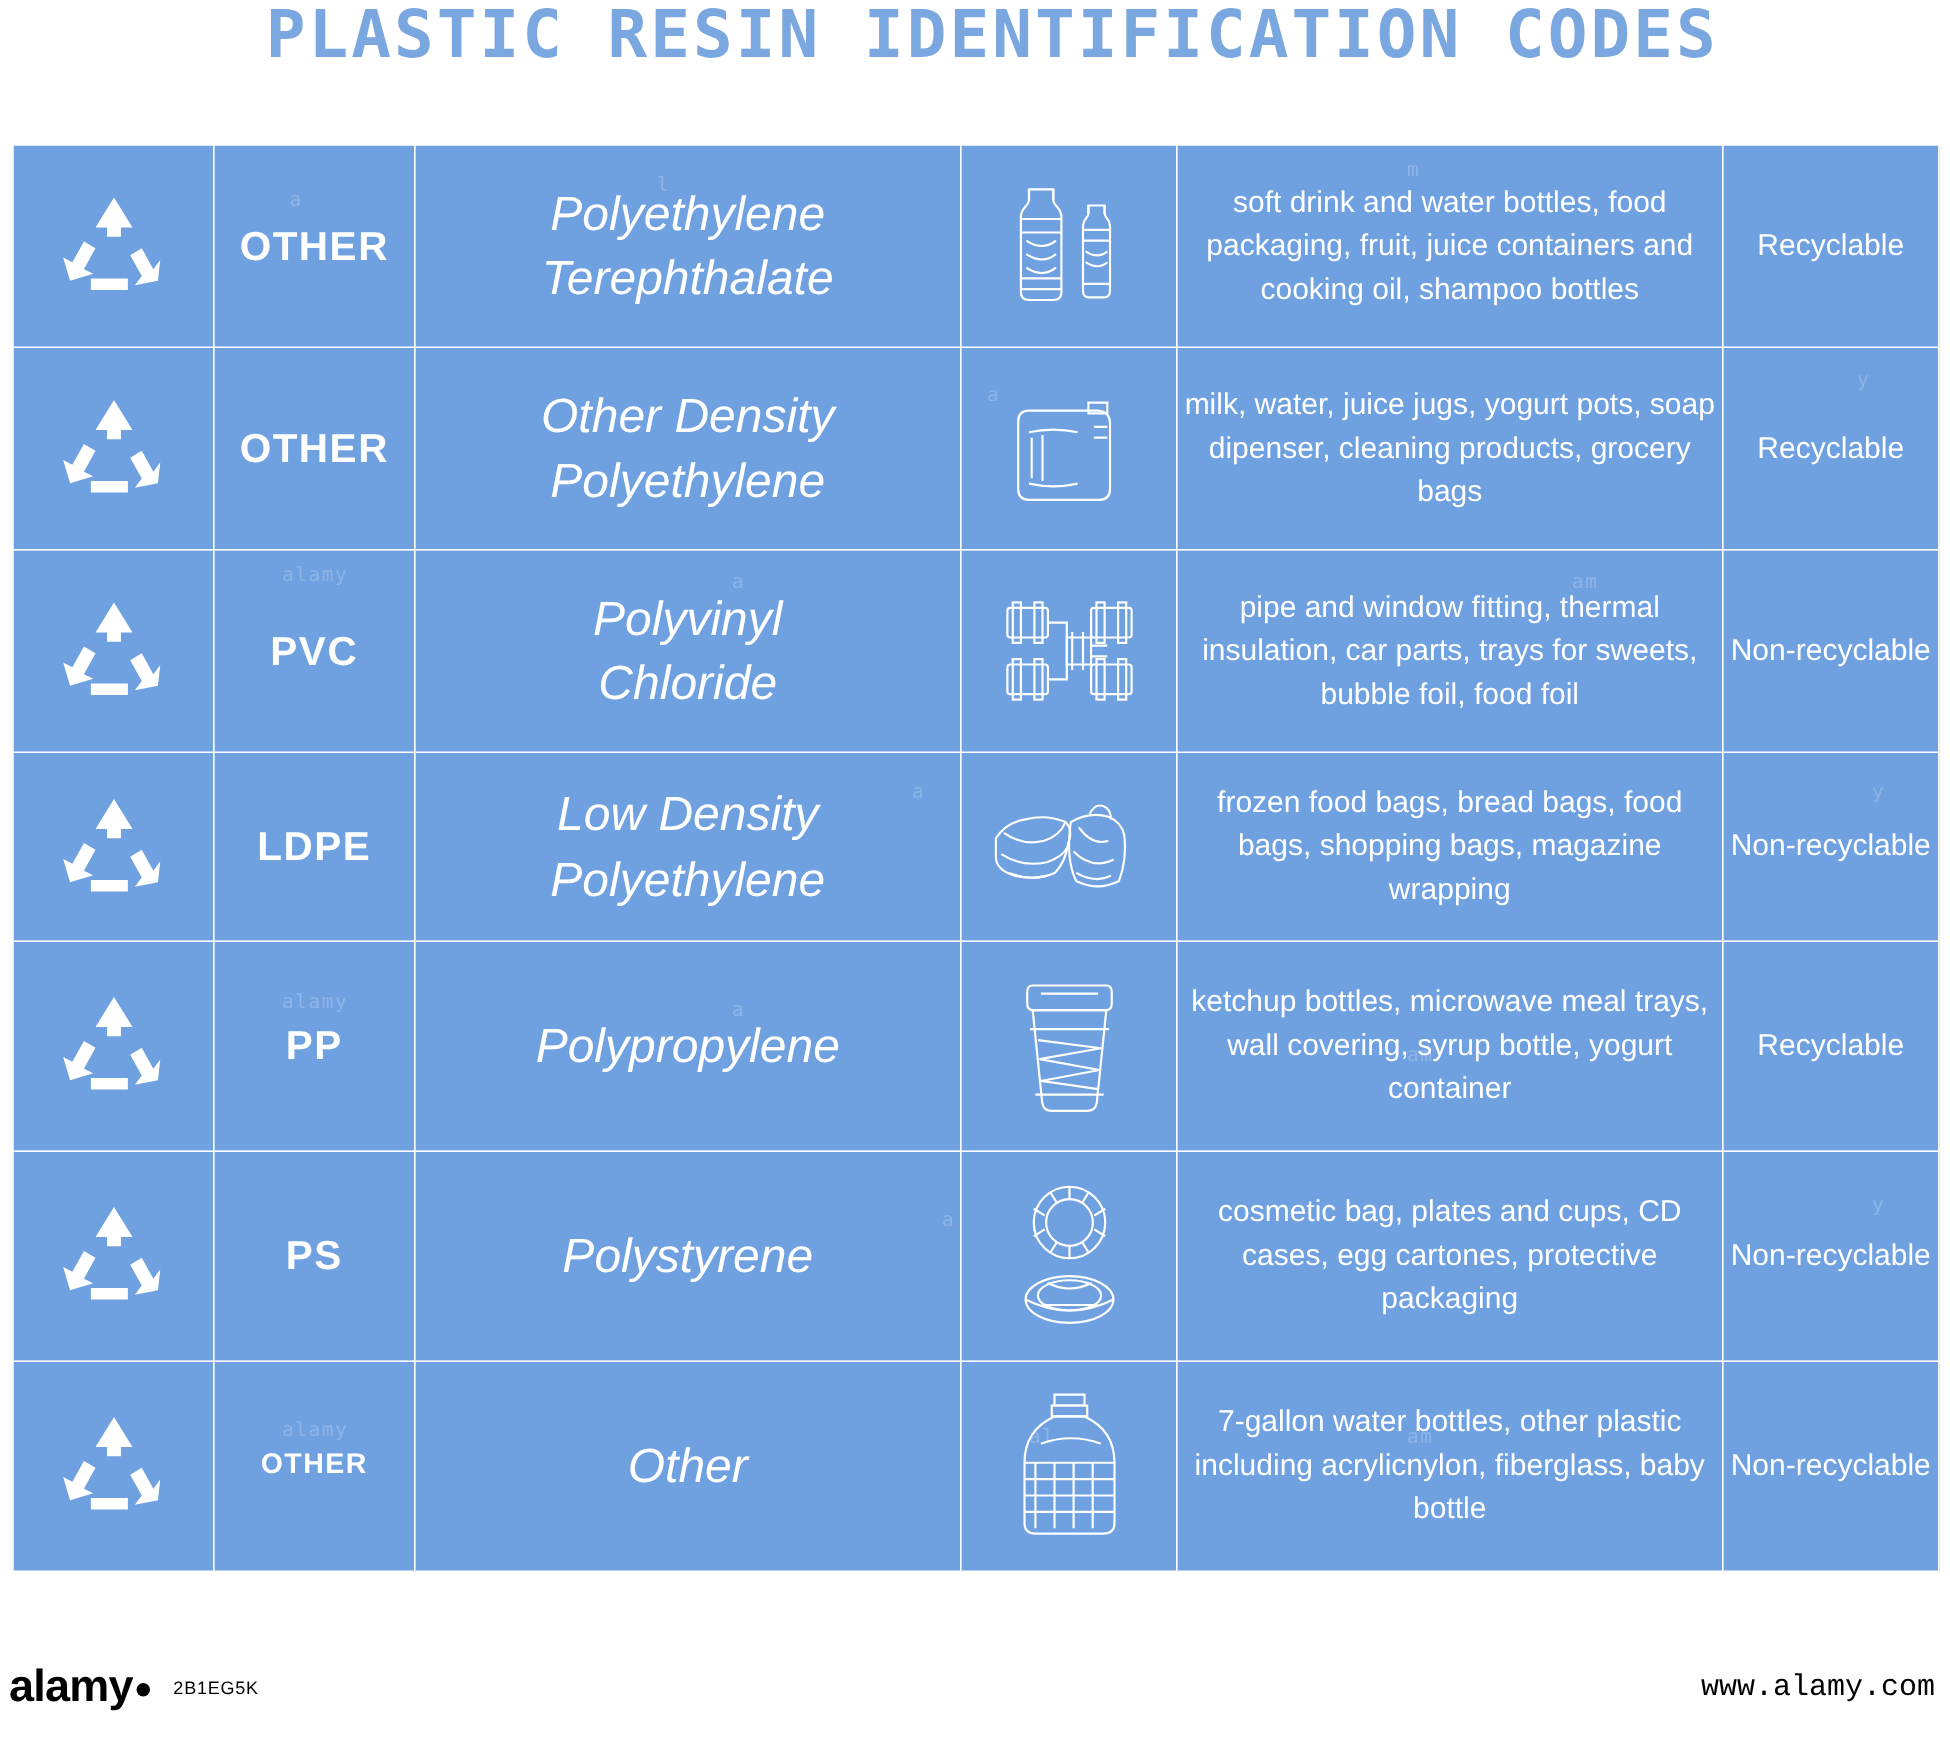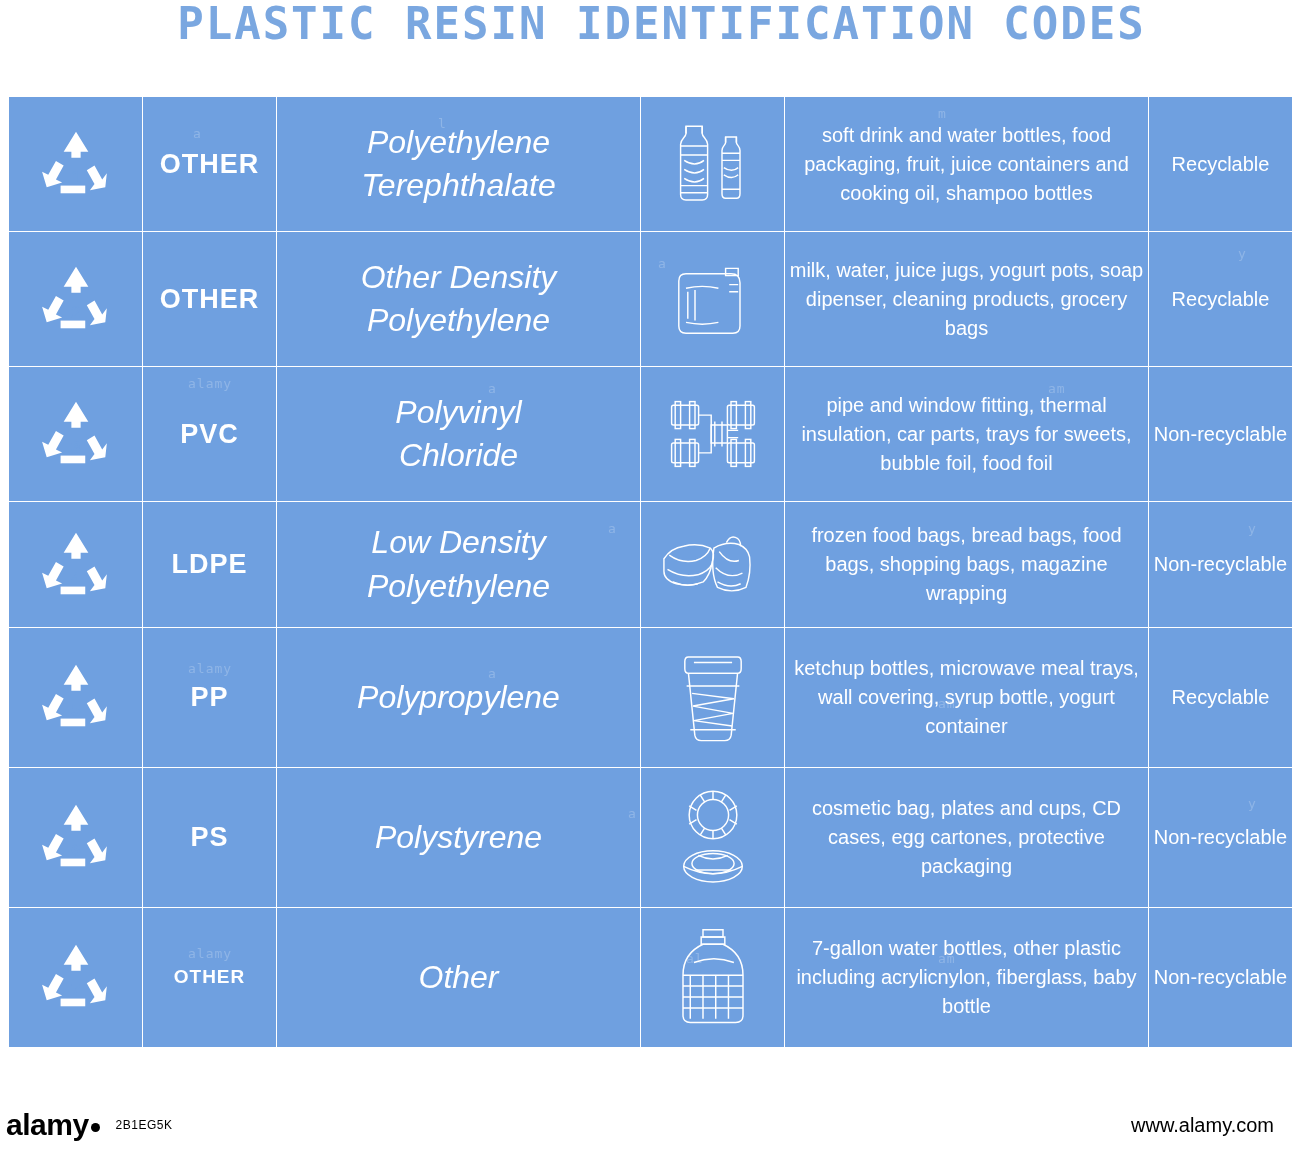--- a/index.html
+++ b/index.html
@@ -133,22 +133,22 @@
   }
   #footer-id {
     font-family: "Liberation Sans", sans-serif;
     font-size: 12px;
     color: #000000;
     letter-spacing: 0.5px;
     padding-left: 2px;
   }
   #footer-url {
     margin-left: auto;
-    padding-right: 26px;
-    font-family: Liberation Sans, sans-serif;
+    padding-right: 10px;
+    font-family: Liberation Mono, monospace;
     font-size: 20px;
     color: #000000;
   }
   #watermark-band {
     position: absolute;
     left: 0;
     top: 1048px;
     width: 1300px;
     height: 38px;
     background: #ffffff;

